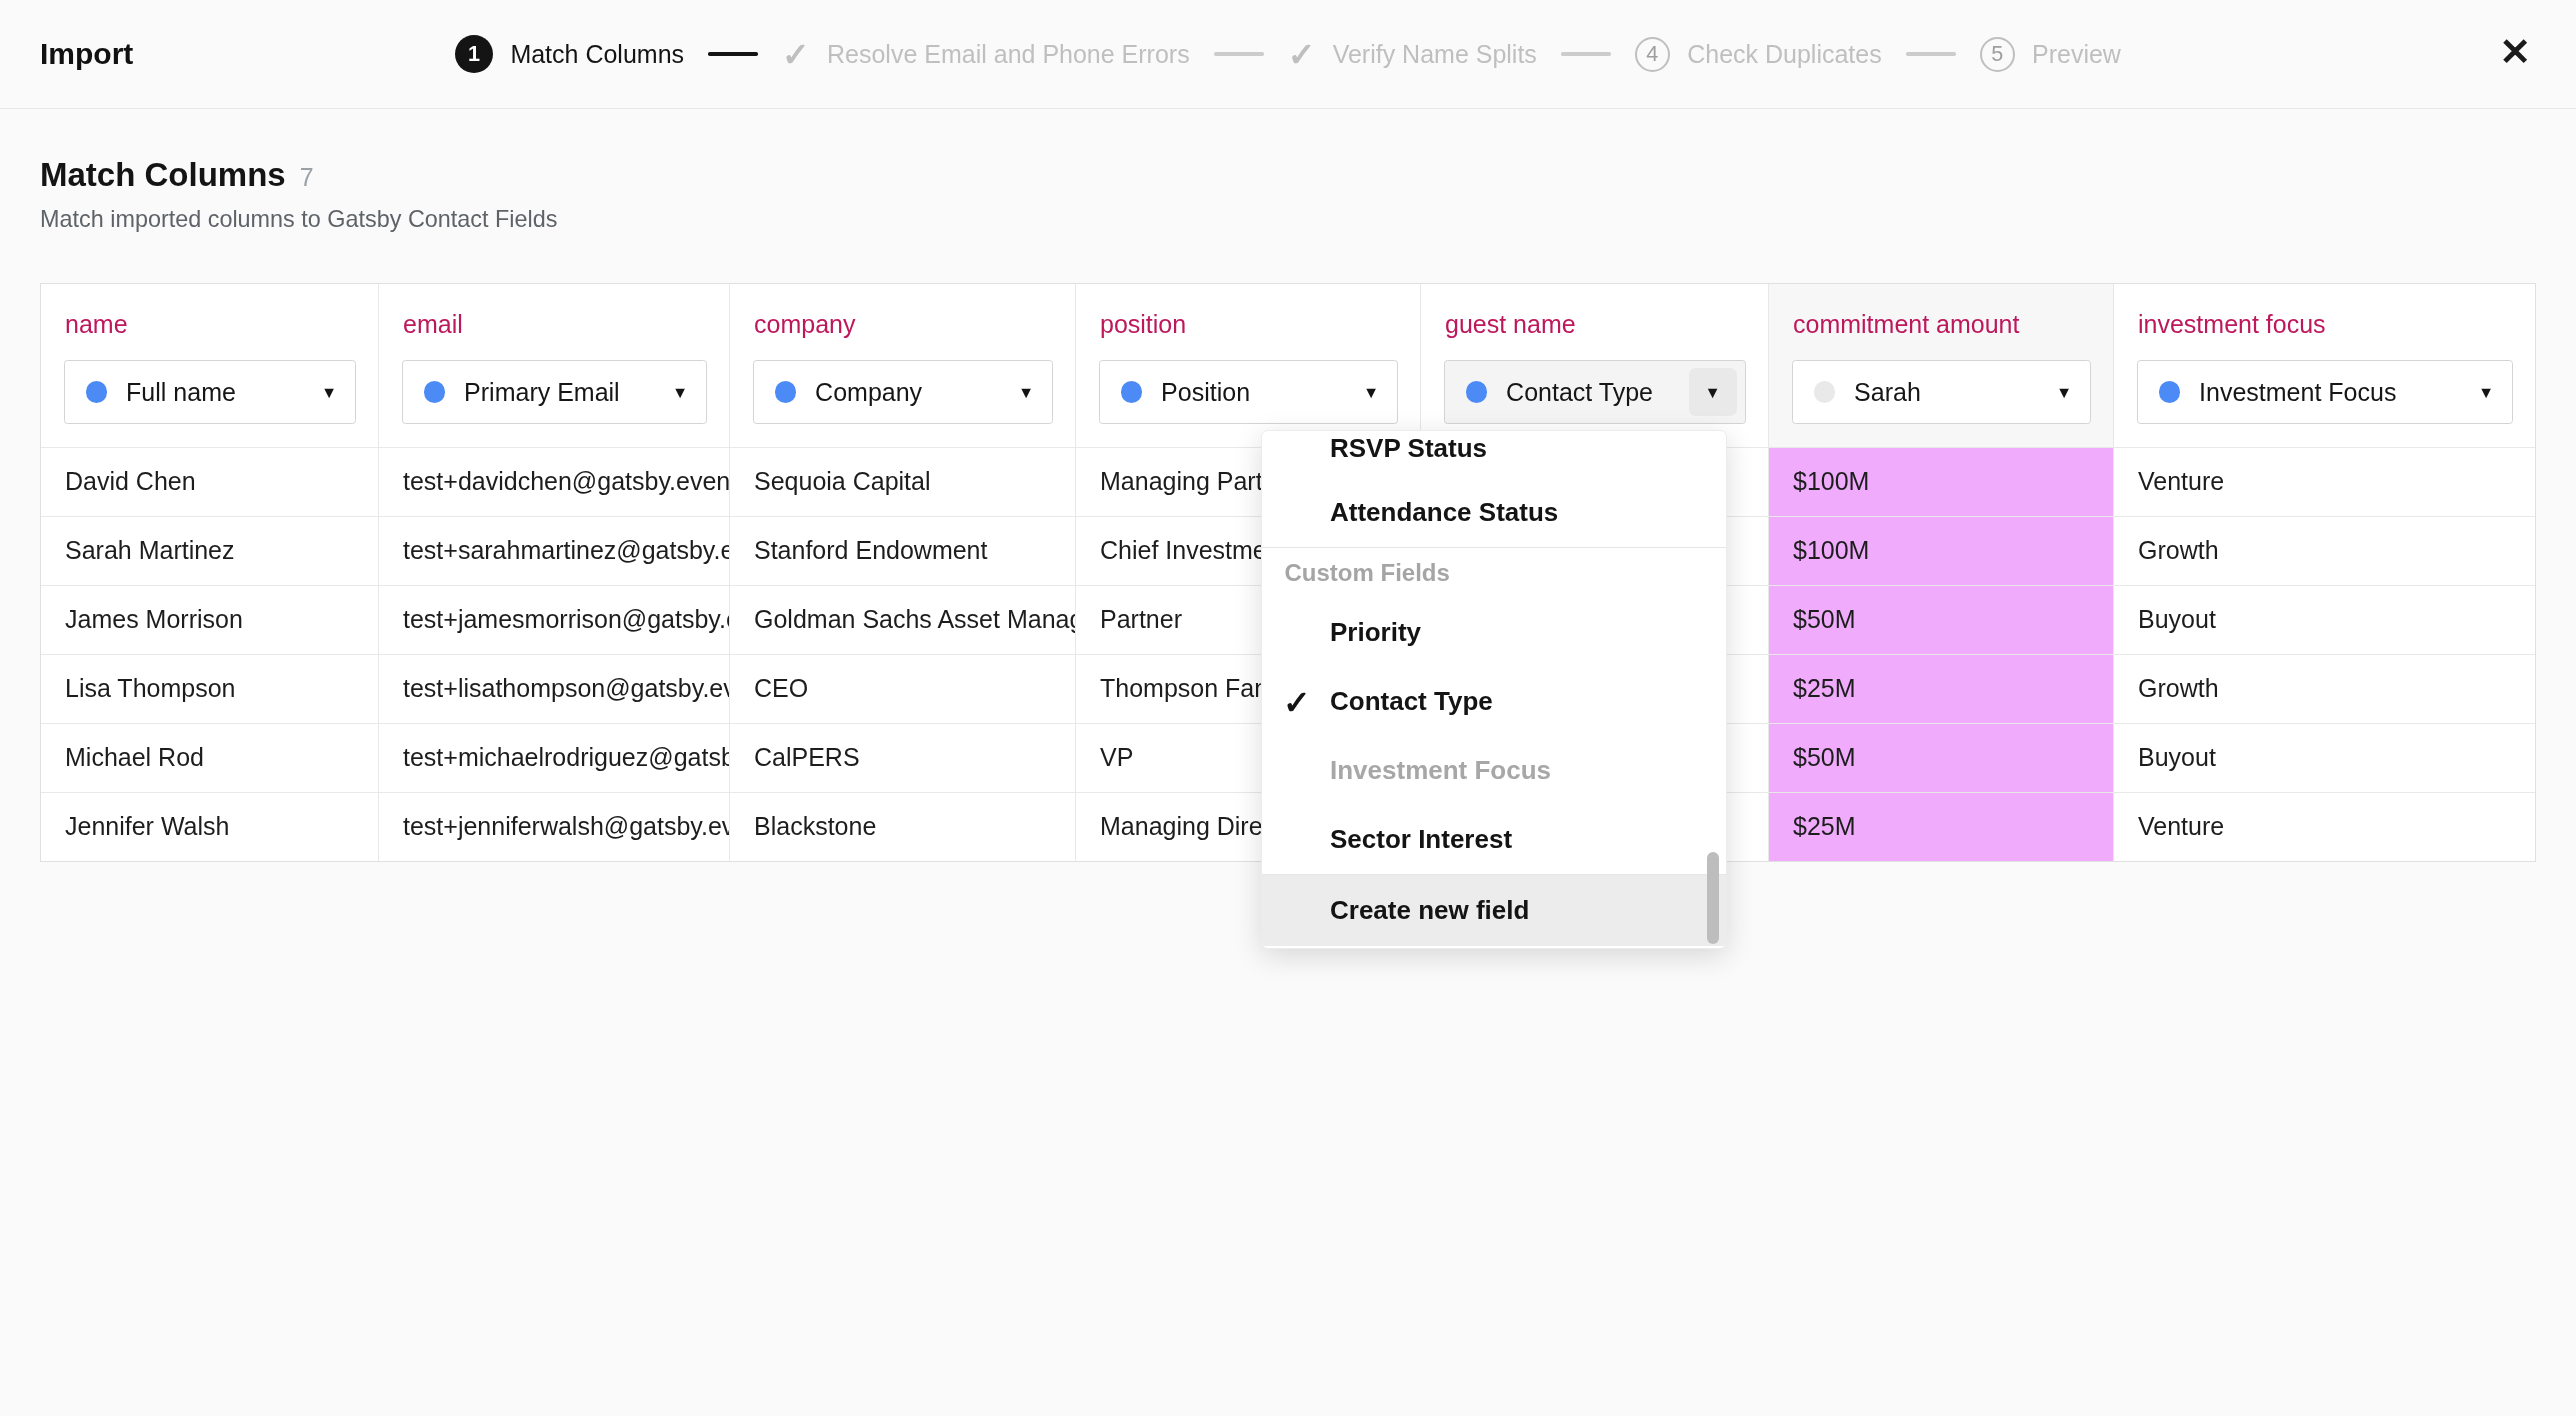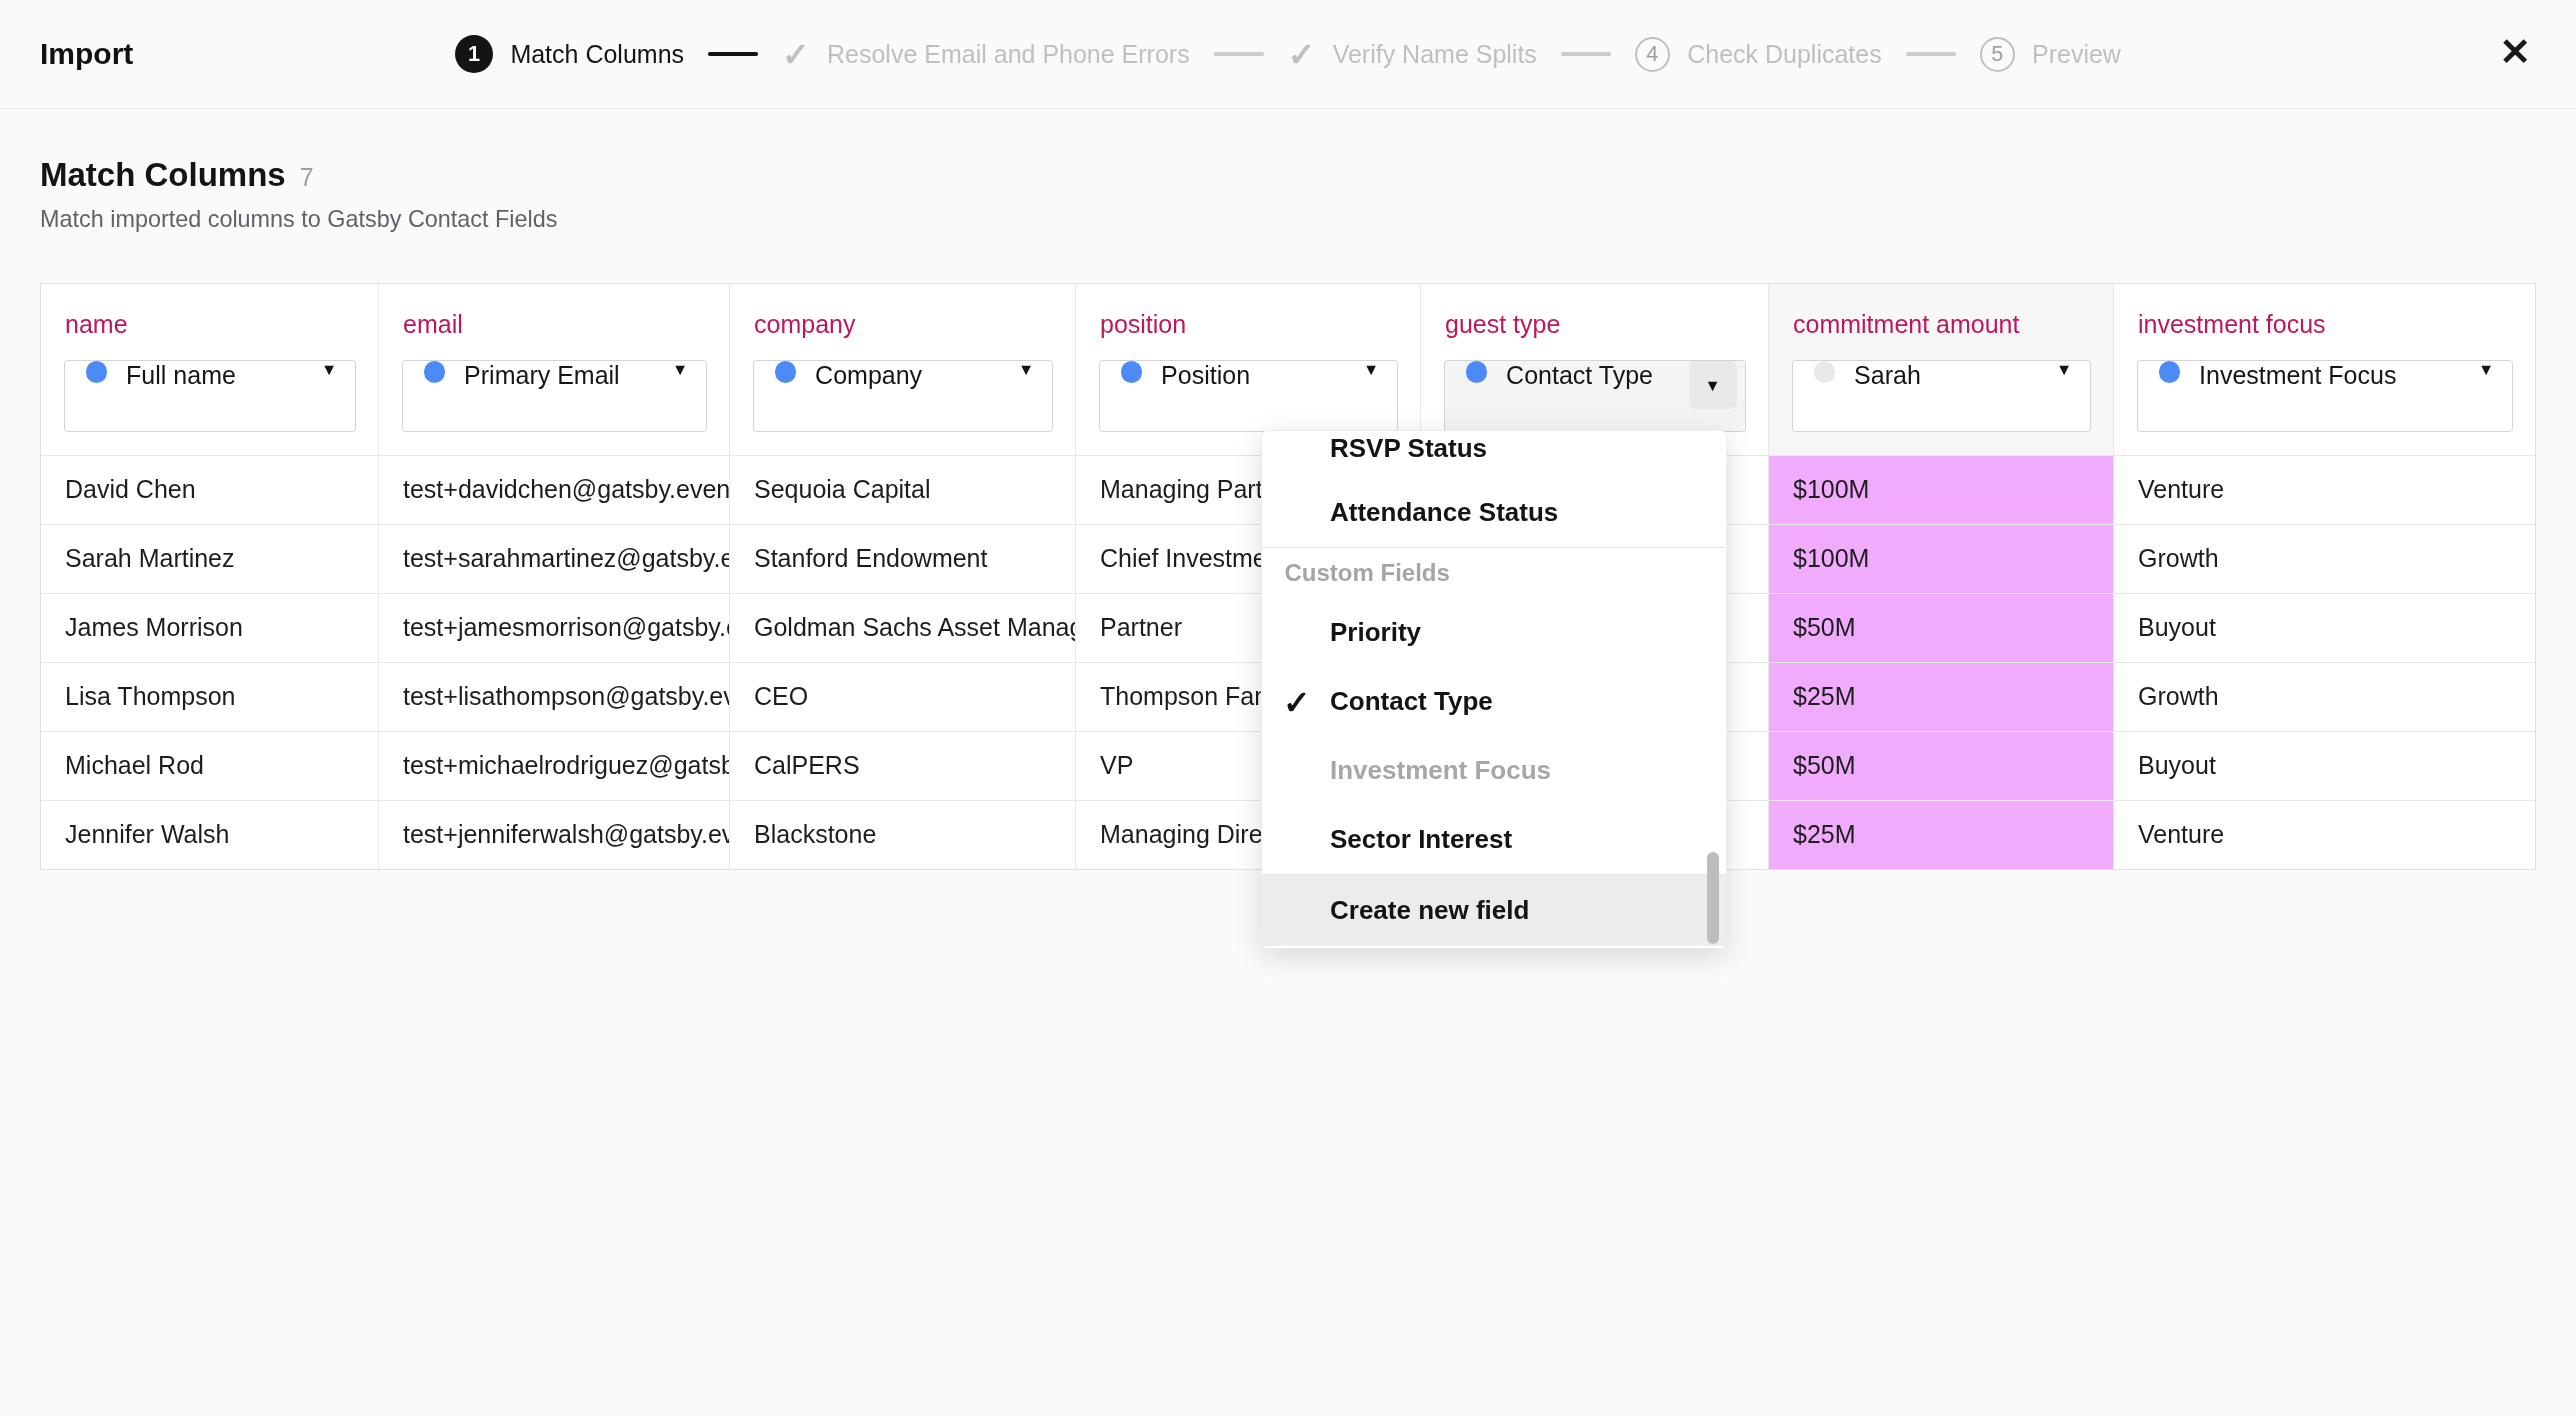--- a/index.html
+++ b/index.html
@@ -47,23 +47,23 @@
   .page-subtitle { margin-top: 12px; font-size: 23.4px; color: #5f6368; }
 
   
   .table { margin-top: 50px; width: 2496px; background: #fff; border: 1.7px solid #e0e0e0; }
   .trow { display: grid; grid-template-columns: 338px 351px 346px 345px 348px 345px 421px; }
   .th { padding: 26px 0 22.5px 0; background: #fff; border-right: 1.7px solid #e8e8e8; }
   .th:last-child { border-right: none; }
   .th.skip { background: #f7f7f7; }
   .col-label { font-size: 25px; font-weight: 400; color: #be185d; padding-left: 24px; }
   .hdr-select {
-    margin: 21px 22.5px 0 22.5px; height: 72px;
+    margin: 21px 22.5px 0 22.5px; height: 64px;
     border: 1.7px solid #d4d4d4; border-radius: 3.5px; background: #fff;
-    display: flex; padding: 0 17.3px 0 21px; cursor: pointer;
+    display: flex; align-items: center; padding: 0 17.3px 0 21px; cursor: pointer;
   }
   .hdr-select.open { background: #f4f4f4; padding-right: 7.8px; }
   .dot { width: 21.6px; height: 21.6px; border-radius: 50%; margin-right: 19px; flex: none; }
   .sel-label { font-size: 25px; color: #161616; white-space: nowrap; overflow: hidden; }
   .caret { margin-left: auto; font-size: 16.4px; color: #141414; line-height: 1; }
   .caret-chip { margin-left: auto; width: 48px; height: 48px; border-radius: 7px; background: #e9e9e9; display: flex; align-items: center; justify-content: center; flex: none; }
   .caret-chip .caret { margin: 0; }
   .td {
     height: 69px; border-top: 1.7px solid #e8e8e8; border-right: 1.7px solid #e8e8e8;
     display: flex; align-items: center; padding-left: 24px;
@@ -161,21 +161,21 @@
         </div>
         <div class="th">
           <div class="col-label">position</div>
           <div class="hdr-select">
             <span class="dot" style="background: rgb(76, 139, 245);"></span>
             <span class="sel-label">Position</span>
             <span class="caret">▼</span>
           </div>
         </div>
         <div class="th">
-          <div class="col-label">guest type</div>
+          <div class="col-label">guest name</div>
           <div class="hdr-select open">
             <span class="dot" style="background: rgb(76, 139, 245);"></span>
             <span class="sel-label">Contact Type</span>
             <span class="caret-chip">
               <span class="caret">▼</span>
             </span>
           </div>
         </div>
         <div class="th skip">
           <div class="col-label">commitment amount</div>

